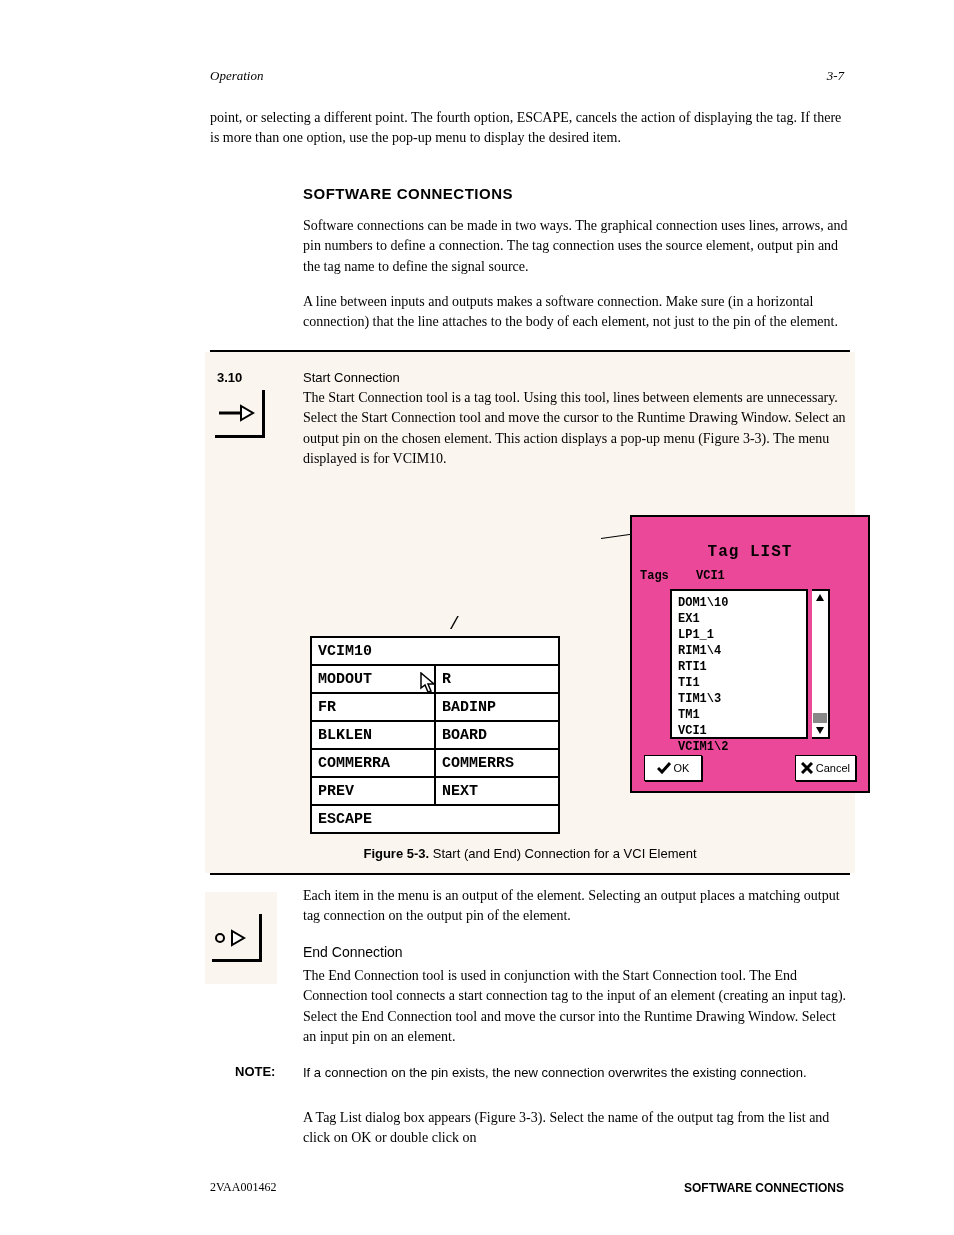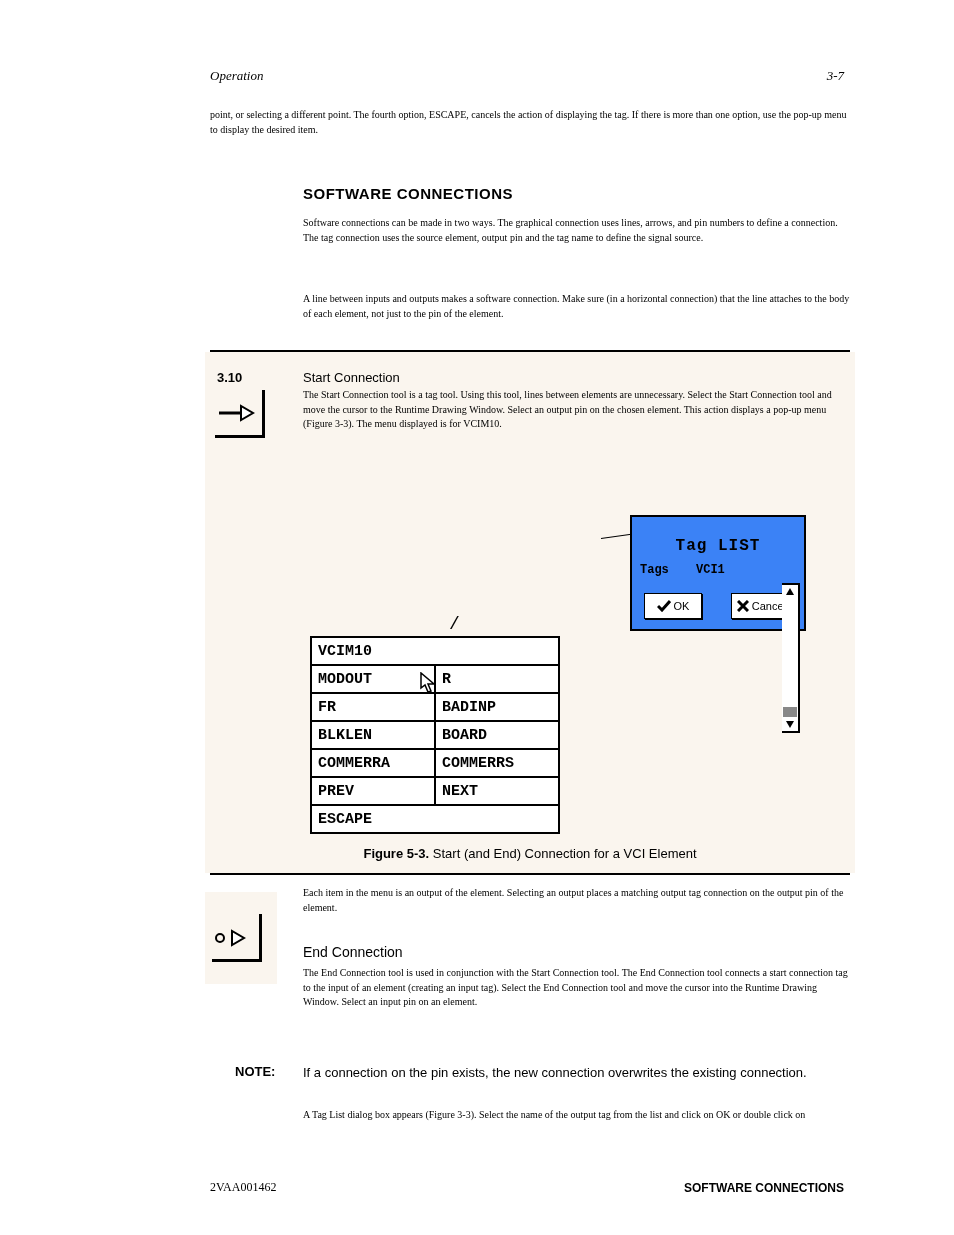--- a/index.html
+++ b/index.html
@@ -26,21 +26,21 @@
   .pagenum {
     position: absolute;
     top: 68px;
     right: 110px;
     font-style: italic;
     font-size: 13px;
     color: #000;
   }
   .flowpara {
     position: absolute;
-    font-size: 10px;
+    font-size: 14px;
     line-height: 1.45;
     width: 640px;
     left: 210px;
   }
   .hr {
     position: absolute;
     left: 210px;
     width: 640px;
     height: 2px;
     background: #000;
@@ -116,25 +116,25 @@
   }
   
   .leader {
     position:absolute;
     height:1px;
     background:#000;
   }
   
   .dialog {
     position:absolute;
-    width: 176px;
+    width: 240px;
     border: 2px solid #000;
-    background: #3b82f6;
+    background: #ec4899;
     box-sizing: border-box;
-    padding: 18px 8px 10px 8px;
+    padding: 24px 8px 10px 8px;
   }
   .dialog .title {
     text-align:center;
     font-family: "Courier New", monospace;
     font-weight:bold;
     font-size: 16px;
     letter-spacing: 1px;
     margin: 2px 0 8px 0;
   }
   .dialog .tagsrow {
@@ -302,20 +302,32 @@
       <div class="dialog" style="top:163px; left:425px;">
         <div class="title">
           <span style="font-variant:normal;">Tag</span>
           <span style="font-variant:small-caps;">LIST</span>
         </div>
         <div class="tagsrow">
           <span>Tags</span>
           <span class="tagval">VCI1</span>
         </div>
         <div class="listwrap">
+          <div class="listbox">
+            <div>DOM1\10</div>
+            <div>EX1</div>
+            <div>LP1_1</div>
+            <div>RIM1\4</div>
+            <div>RTI1</div>
+            <div>TI1</div>
+            <div>TIM1\3</div>
+            <div>TM1</div>
+            <div>VCI1</div>
+            <div>VCIM1\2</div>
+          </div>
           <div class="scrollbar">
             <div class="arrow">
               <svg width="10" height="10" viewBox="0 0 10 10">
                 <polygon points="5,1 9,8 1,8" fill="#000"></polygon>
               </svg>
             </div>
             <div class="spacer"></div>
             <div class="thumb"></div>
             <div class="arrow">
               <svg width="10" height="10" viewBox="0 0 10 10">

